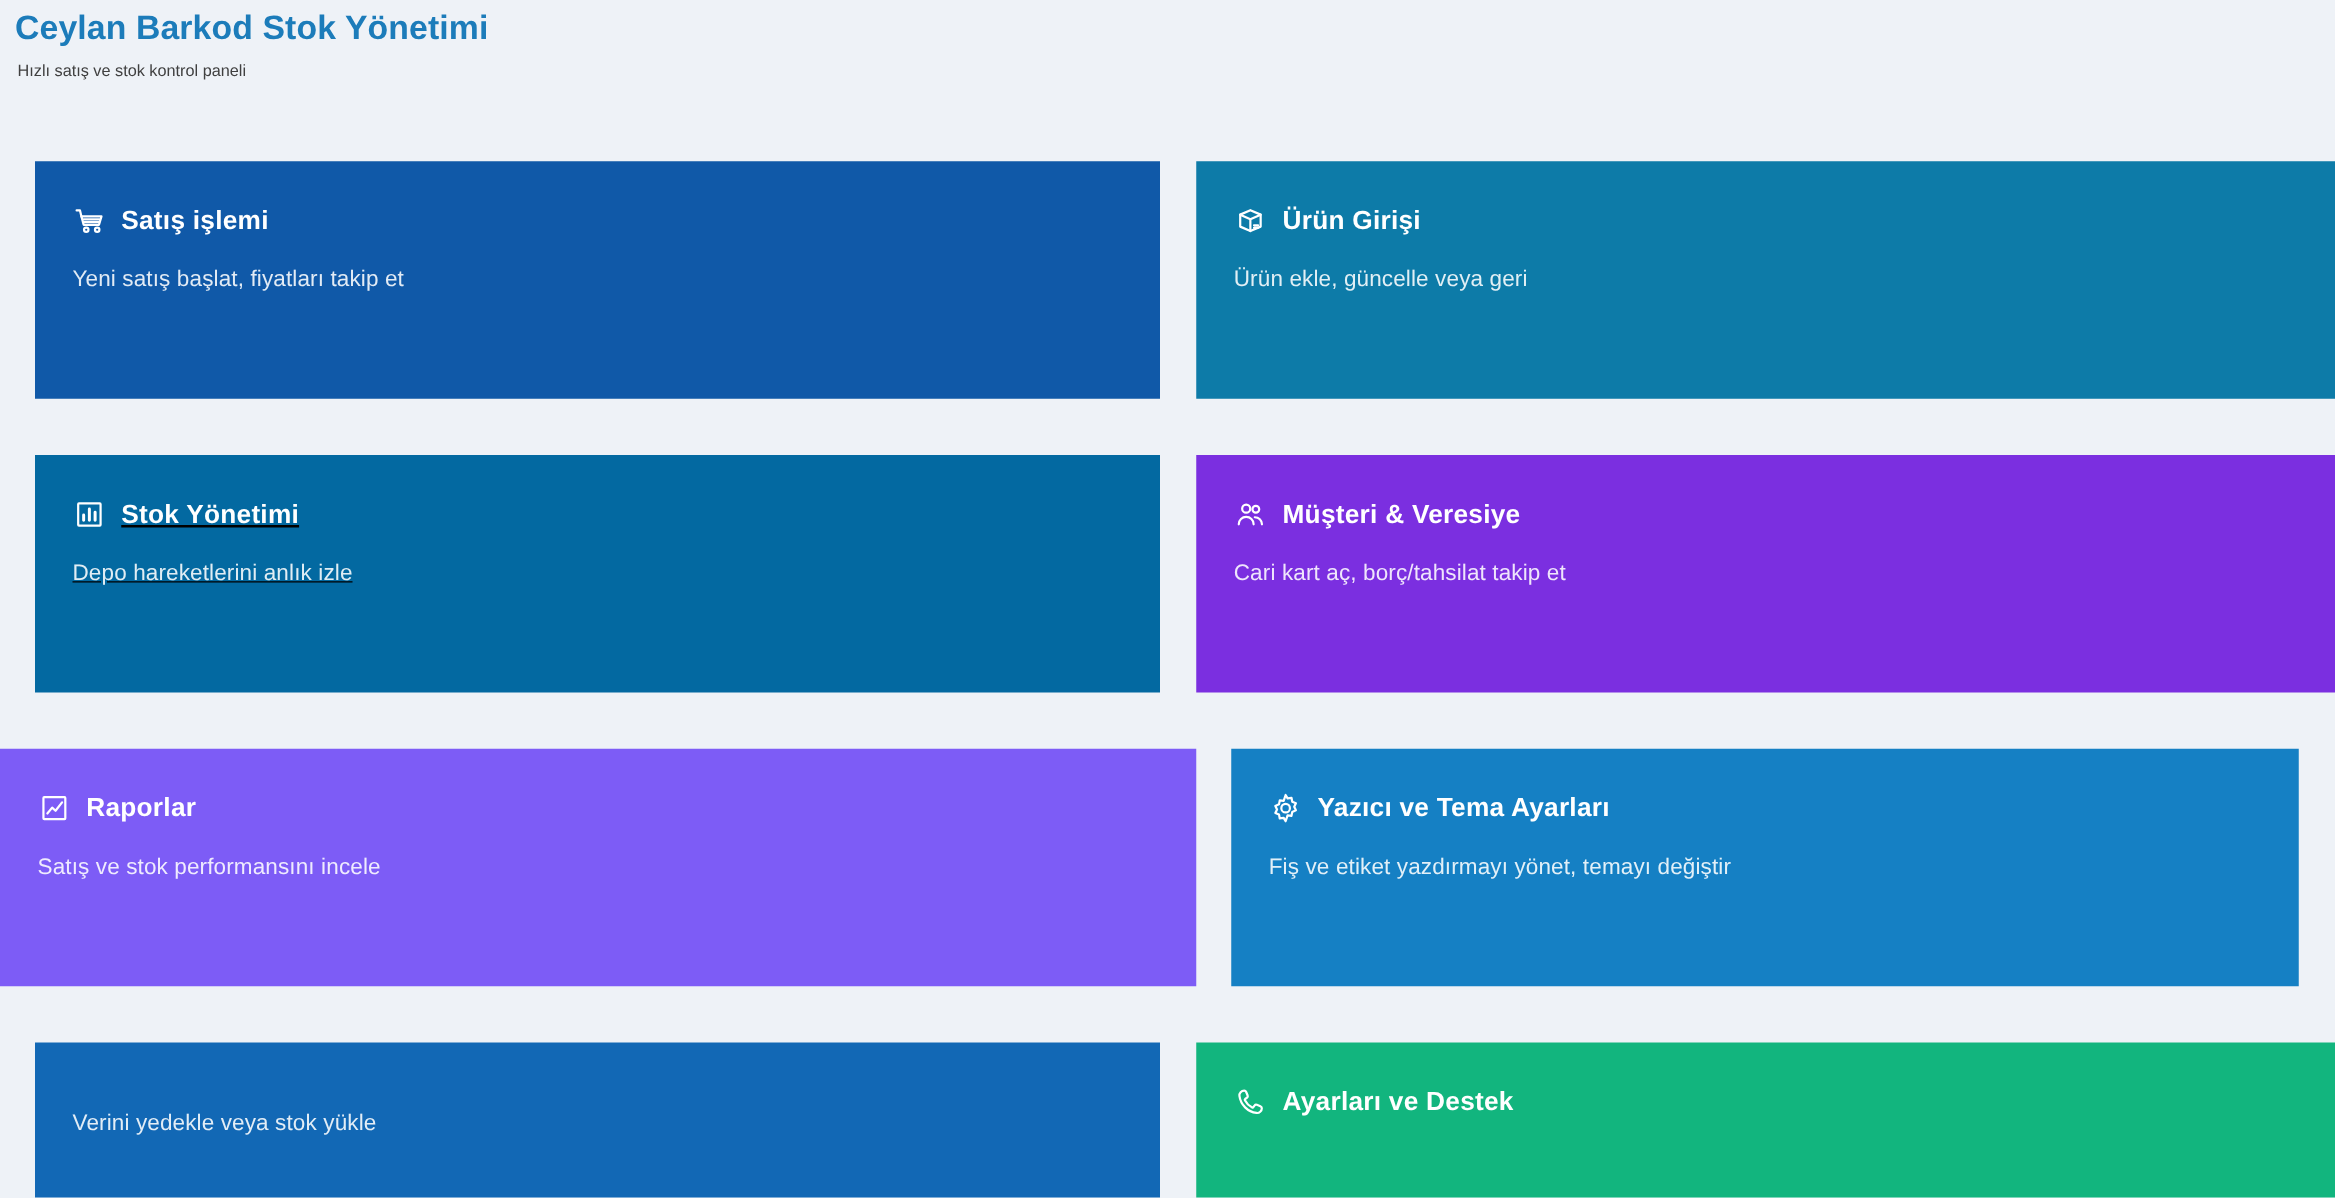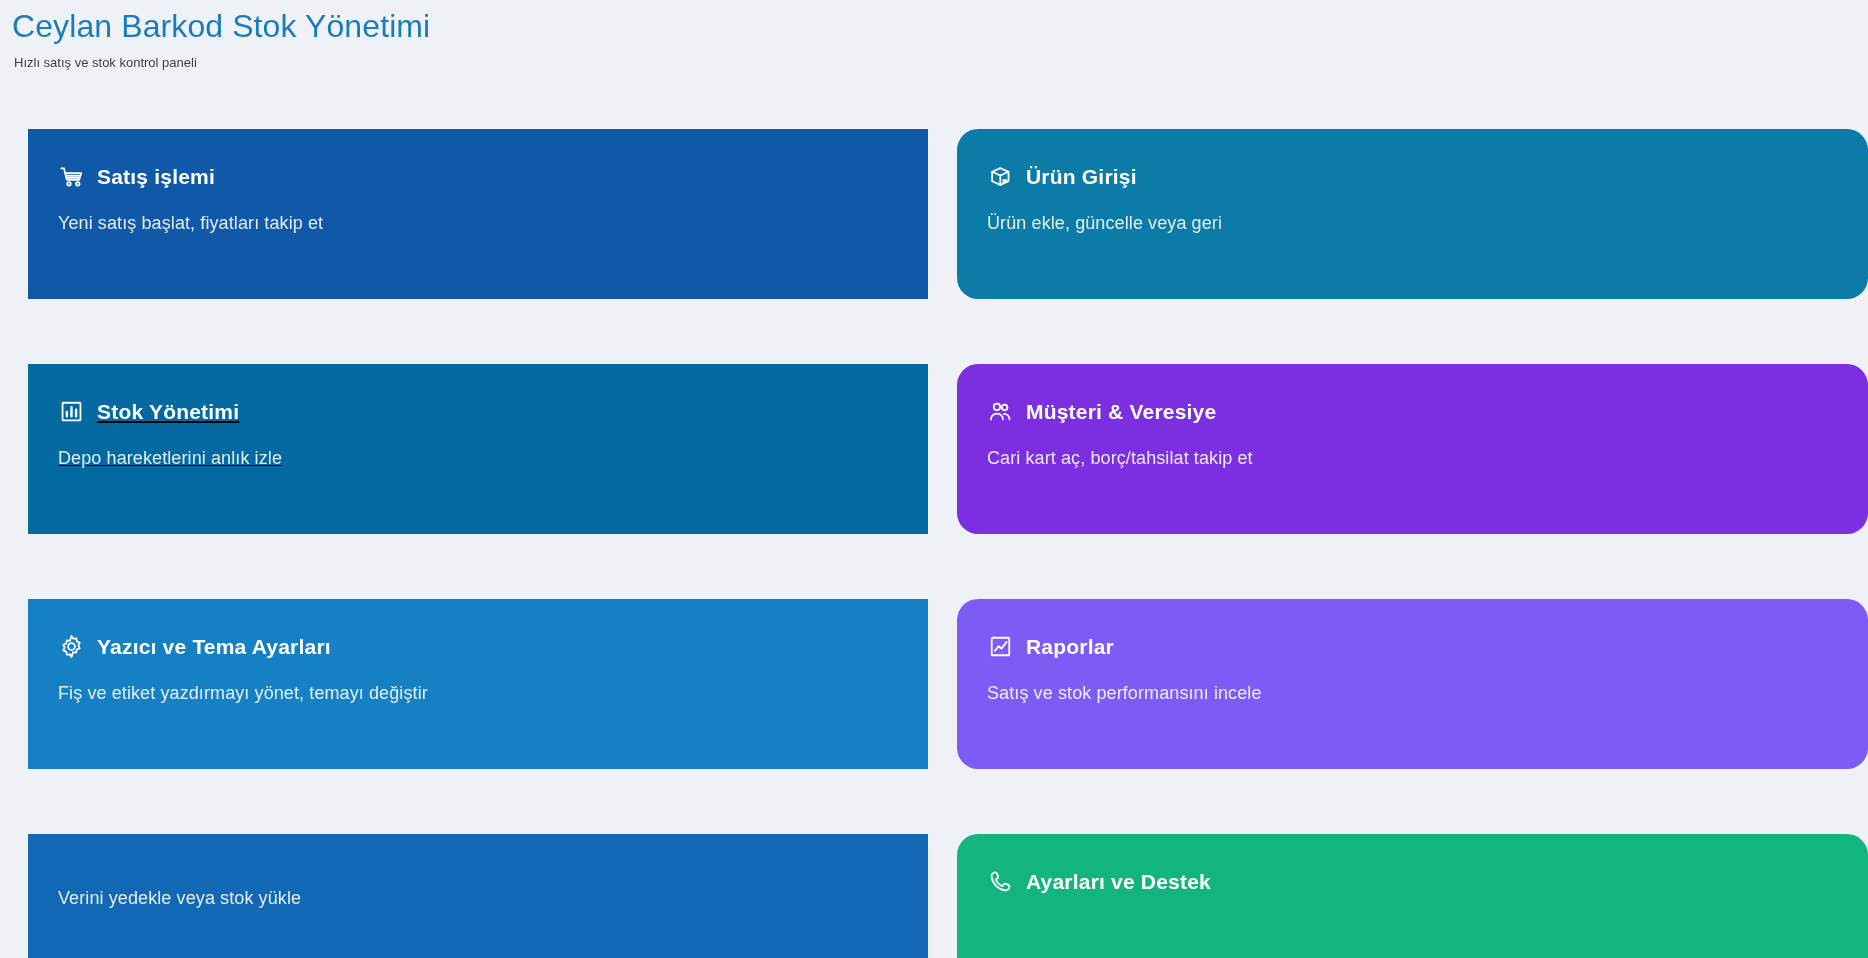--- a/index.html
+++ b/index.html
@@ -24,22 +24,22 @@
     background: #eef2f7;
   }
 
   
   .header {
     padding: 6px 0 0 8px;
     height: 118px;
   }
 
   .app-title {
-    font-size: 32px;
-    font-weight: normal;
+    font-size: 27px;
+    font-weight: bold;
     color: #1c7cba;
     letter-spacing: 0.1px;
     line-height: 1.25;
     padding-left: 4px;
   }
 
   .app-subtitle {
     font-size: 13px;
     color: #35414f;
     padding-left: 6px;
@@ -58,36 +58,35 @@
     grid-auto-rows: 190px;
     row-gap: 45px;
     column-gap: 0;
   }
 
   .tile-cell { position: relative; }
 
   .tile {
     position: absolute;
     top: 0;
-    height: 170px;
+    height: 190px;
     padding: 32px 0 0 30px;
     overflow: hidden;
     cursor: pointer;
     user-select: none;
   }
 
   .tile-cell.col-left .tile {
     left: 28px;
     right: 29px;
   }
 
   .tile-cell.col-right .tile {
     left: 0;
     right: 0;
-    border-radius: 21px;
   }
 
   .tile-head {
     display: flex;
     align-items: center;
     gap: 13px;
     height: 30px;
   }
 
   .tile-icon {
@@ -195,48 +194,48 @@
                 <circle cx="16" cy="8.1" r="2.6"></circle>
                 <path d="M2.9 19.6c0-3.3 2.6-5.6 5.7-5.6s5.7 2.3 5.7 5.6"></path>
                 <path d="M15.2 14.2c3 0 5.5 2.2 5.5 5.4"></path>
               </svg>
             </span>
             <span class="tile-title">Müşteri &amp; Veresiye</span>
           </div>
           <div class="tile-sub">Cari kart aç, borç/tahsilat takip et</div>
         </div>
       </div>
+      <div class="tile-cell col-right">
+        <div class="tile" style="background: rgb(125, 92, 246);">
+          <div class="tile-head">
+            <span class="tile-icon">
+              <svg viewBox="0 0 24 24">
+                <rect x="3.6" y="3.6" width="16.8" height="16.8" rx="0.6"></rect>
+                <path d="M6.6 16.1l3.7-4.5 2.6 2.4 5-6.4"></path>
+              </svg>
+            </span>
+            <span class="tile-title">Raporlar</span>
+          </div>
+          <div class="tile-sub">Satış ve stok performansını incele</div>
+        </div>
+      </div>
       <div class="tile-cell col-left">
         <div class="tile" style="background: rgb(21, 128, 196);">
           <div class="tile-head">
             <span class="tile-icon">
               <svg viewBox="0 0 24 24">
                 <circle cx="12" cy="12" r="3.3"></circle>
                 <path d="M12 1.9l1.5 2.6 3-.4.6 3 2.8 1.2-1.3 2.7 1.3 2.7-2.8 1.2-.6 3-3-.4L12 22.1l-1.5-2.6-3 .4-.6-3-2.8-1.2 1.3-2.7-1.3-2.7 2.8-1.2.6-3 3 .4z"></path>
               </svg>
             </span>
             <span class="tile-title">Yazıcı ve Tema Ayarları</span>
           </div>
           <div class="tile-sub">Fiş ve etiket yazdırmayı yönet, temayı değiştir</div>
         </div>
       </div>
-      <div class="tile-cell col-right">
-        <div class="tile" style="background: rgb(125, 92, 246);">
-          <div class="tile-head">
-            <span class="tile-icon">
-              <svg viewBox="0 0 24 24">
-                <rect x="3.6" y="3.6" width="16.8" height="16.8" rx="0.6"></rect>
-                <path d="M6.6 16.1l3.7-4.5 2.6 2.4 5-6.4"></path>
-              </svg>
-            </span>
-            <span class="tile-title">Raporlar</span>
-          </div>
-          <div class="tile-sub">Satış ve stok performansını incele</div>
-        </div>
-      </div>
       <div class="tile-cell col-left">
         <div class="tile" style="background: rgb(18, 104, 181);">
           <div class="tile-sub">Verini yedekle veya stok yükle</div>
         </div>
       </div>
       <div class="tile-cell col-right">
         <div class="tile" style="background: rgb(18, 181, 126);">
           <div class="tile-head">
             <span class="tile-icon">
               <svg viewBox="0 0 24 24">

